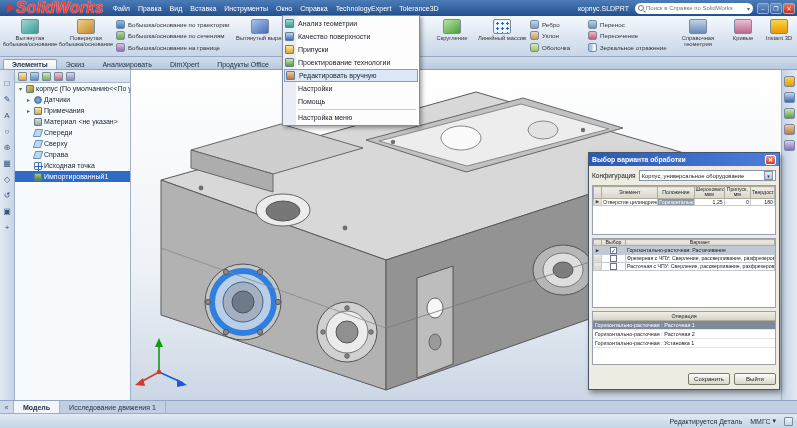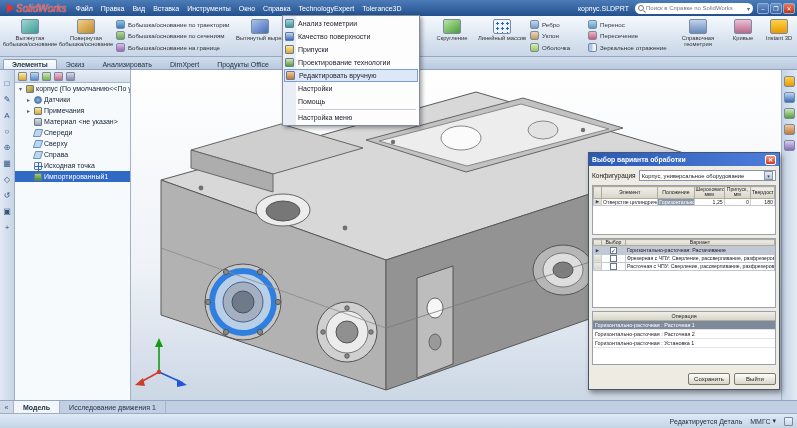--- a/index.html
+++ b/index.html
@@ -5,21 +5,21 @@
   *{box-sizing:border-box;margin:0;padding:0;}
   html,body{width:797px;height:428px;}
   body{font-family:"Liberation Sans",sans-serif;font-size:7px;color:#222;background:#bfd1e5;}
   .app{position:absolute;inset:0;width:797px;height:428px;overflow:hidden;}
 
   
   .titlebar{position:absolute;left:0;top:0;width:797px;height:16px;
     background:linear-gradient(#4c7cb8,#23508e);display:flex;align-items:center;color:#fff;padding:0 2px;}
   .logo{display:flex;align-items:center;gap:2px;padding:0 5px;}
   .logo-tri{width:0;height:0;border-left:7px solid #e8312a;border-top:5px solid transparent;border-bottom:5px solid transparent;}
-  .logo-text{color:#ff3a2e;font-weight:normal;font-style:italic;font-size:10px;text-shadow:0 0 1px #fff;}
+  .logo-text{color:#ff3a2e;font-weight:bold;font-style:italic;font-size:16px;text-shadow:0 0 1px #fff;}
   .menu-item{padding:1px 4px;font-size:7px;white-space:nowrap;}
   .tb-spacer{flex:1;}
   .doc-name{font-size:7px;margin-right:6px;white-space:nowrap;}
   .searchbox{width:118px;height:11px;background:#fff;border-radius:6px;display:flex;align-items:center;padding:0 3px;gap:2px;margin-right:4px;}
   .mag{width:6px;height:6px;border:1px solid #777;border-radius:50%;position:relative;flex:0 0 6px;}
   .mag:after{content:"";position:absolute;left:4px;top:5px;width:3px;height:1px;background:#777;transform:rotate(40deg);}
   .searchbox input{border:none;outline:none;flex:1;font-size:6px;color:#444;font-family:"Liberation Sans",sans-serif;min-width:0;background:transparent;}
   .searchbox .chev{color:#567;font-size:6px;}
   .winbtns{display:flex;gap:1px;}
   .winbtn{width:12px;height:11px;font-size:6px;line-height:10px;text-align:center;color:#fff;

